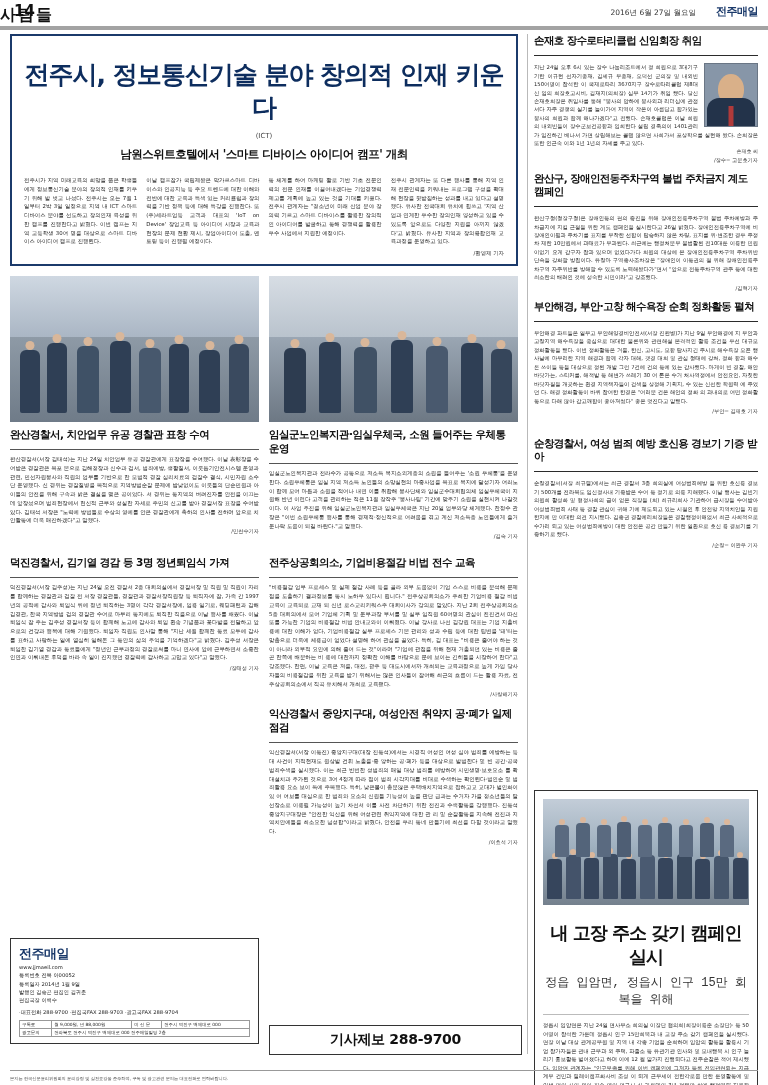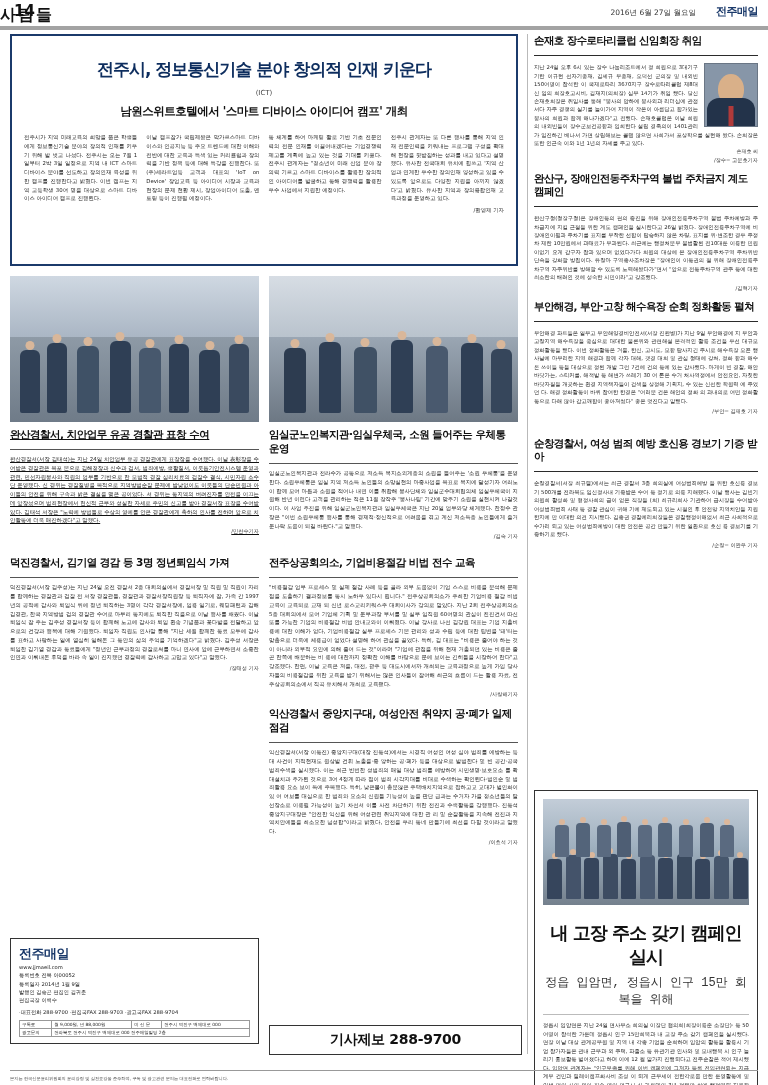--- a/index.html
+++ b/index.html
@@ -28,21 +28,21 @@
   .rightzone{position:absolute;left:534px;top:34px;width:224px;}
 
   .vrule{position:absolute;left:527px;top:34px;width:0;height:1020px;border-left:1px solid #b9b9b9;}
 
   
   .leadbox{
     position:relative;border:2px solid #1b3a6b;width:508px;height:232px;box-sizing:border-box;
     padding:12px 12px 8px 12px;background:#fff;
   }
   .lead-title{
-    text-align:center;font-size:17px;font-weight:bold;color:#0d2d5e;letter-spacing:-1px;
+    text-align:center;font-size:25px;font-weight:bold;color:#0d2d5e;letter-spacing:-1px;
     margin-top:10px;
   }
   .lead-kicker{text-align:center;font-size:7px;color:#444;margin-top:8px;}
   .lead-sub{text-align:center;font-size:11.5px;font-weight:bold;color:#111;margin-top:7px;letter-spacing:-0.5px;}
   .lead-cols{display:flex;gap:9px;margin-top:14px;}
   .lead-cols .c{width:121px;font-size:5.4px;line-height:1.62;color:#222;text-align:justify;}
   .byline{text-align:right;font-size:5.4px;color:#333;margin-top:4px;}
 
   
   .photo{background:#b9c4cf;position:relative;overflow:hidden;}
@@ -122,21 +122,21 @@
       <div class="lead-cols">
         <div class="c">전주시가 지역 미래교육의 희망을 품은 학생들에게 정보통신기술 분야의 창의적 인재를 키우기 위해 발 벗고 나섰다. 전주시는 오는 7월 1일부터 2박 3일 일정으로 지역 내 ICT 스마트 디바이스 분야를 선도하고 창의인재 육성을 위한 캠프를 진행한다고 밝혔다. 이번 캠프는 지역 고등학생 30여 명을 대상으로 스마트 디바이스 아이디어 캠프로 진행된다.</div>
         <div class="c">이날 캠프참가 국립제왕은 막가르스마트 디바이스와 인공지능 등 주요 트렌드에 대한 이해와 전반에 대한 교육과 특색 있는 커리큘럼과 창의력을 기반 정책 등에 대해 특강을 진행한다. 또 (주)세라트업등 고객과 대표의 'IoT on Device' 창업교육 등 아이디어 시장과 교육과 현장의 문제 현황 제시, 창업아이디어 도출, 멘토링 등이 진행될 예정이다.</div>
         <div class="c">동 체계를 하여 마케팅 활로 기반 기초 전문인력의 전문 인재를 이끌어내겠다는 기업경쟁력 제고를 계획에 높고 있는 것을 기대를 키웠다. 전주시 관계자는 "청소년이 미래 산업 분야 창의력 기르고 스마트 디바이스를 활용한 창의적인 아이디어를 발굴하고 동해 경쟁력을 활용한 우수 사업에서 지원한 예정이다.</div>
         <div class="c">전주시 관계자는 또 다른 행사를 통해 지역 인재 전문인력을 키워내는 프로그램 구성을 확대해 현장을 뒷받침하는 성과를 내고 있다고 설명했다. 유사한 전국대회 유치에 힘쓰고 '지역 산업과 연계한 우수한 창의인재 양성하고 있을 수 있도록 앞으로도 다양한 지원을 아끼지 않겠다'고 밝혔다. 유사한 지역과 창의융합인재 교육과정을 운영하고 있다.</div>
       </div>
       <div class="byline">/황영제 기자</div>
     </div>
 
     <div style="display:flex;gap:10px;margin-top:10px;">
-      <div style="width:249px;text-decoration:underline;">
+      <div style="width:249px;">
         <div class="photo" style="height:146px;">
           <div class="sky"></div>
             <div class="ground"></div>
           <div class="ppl">
             <i style="left:4%;width:20px;height:70%"></i>
             <i style="left:15%;width:20px;height:78%"></i>
             <i style="left:27%;width:22px;height:74%;background:#3f5166"></i>
             <i style="left:40%;width:21px;height:80%"></i>
             <i style="left:52%;width:22px;height:72%;background:#47586d"></i>
             <i style="left:64%;width:20px;height:77%"></i>

